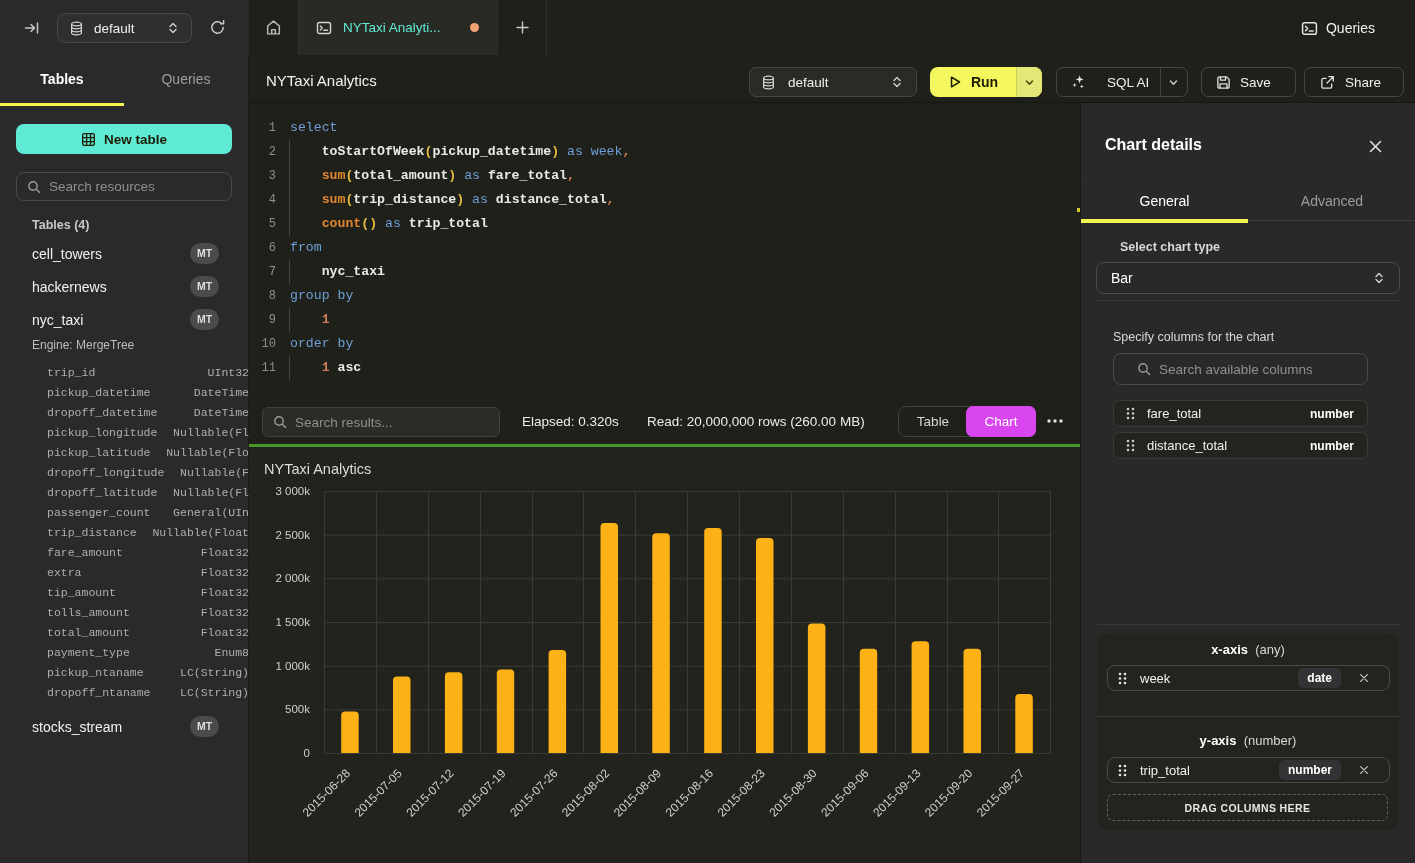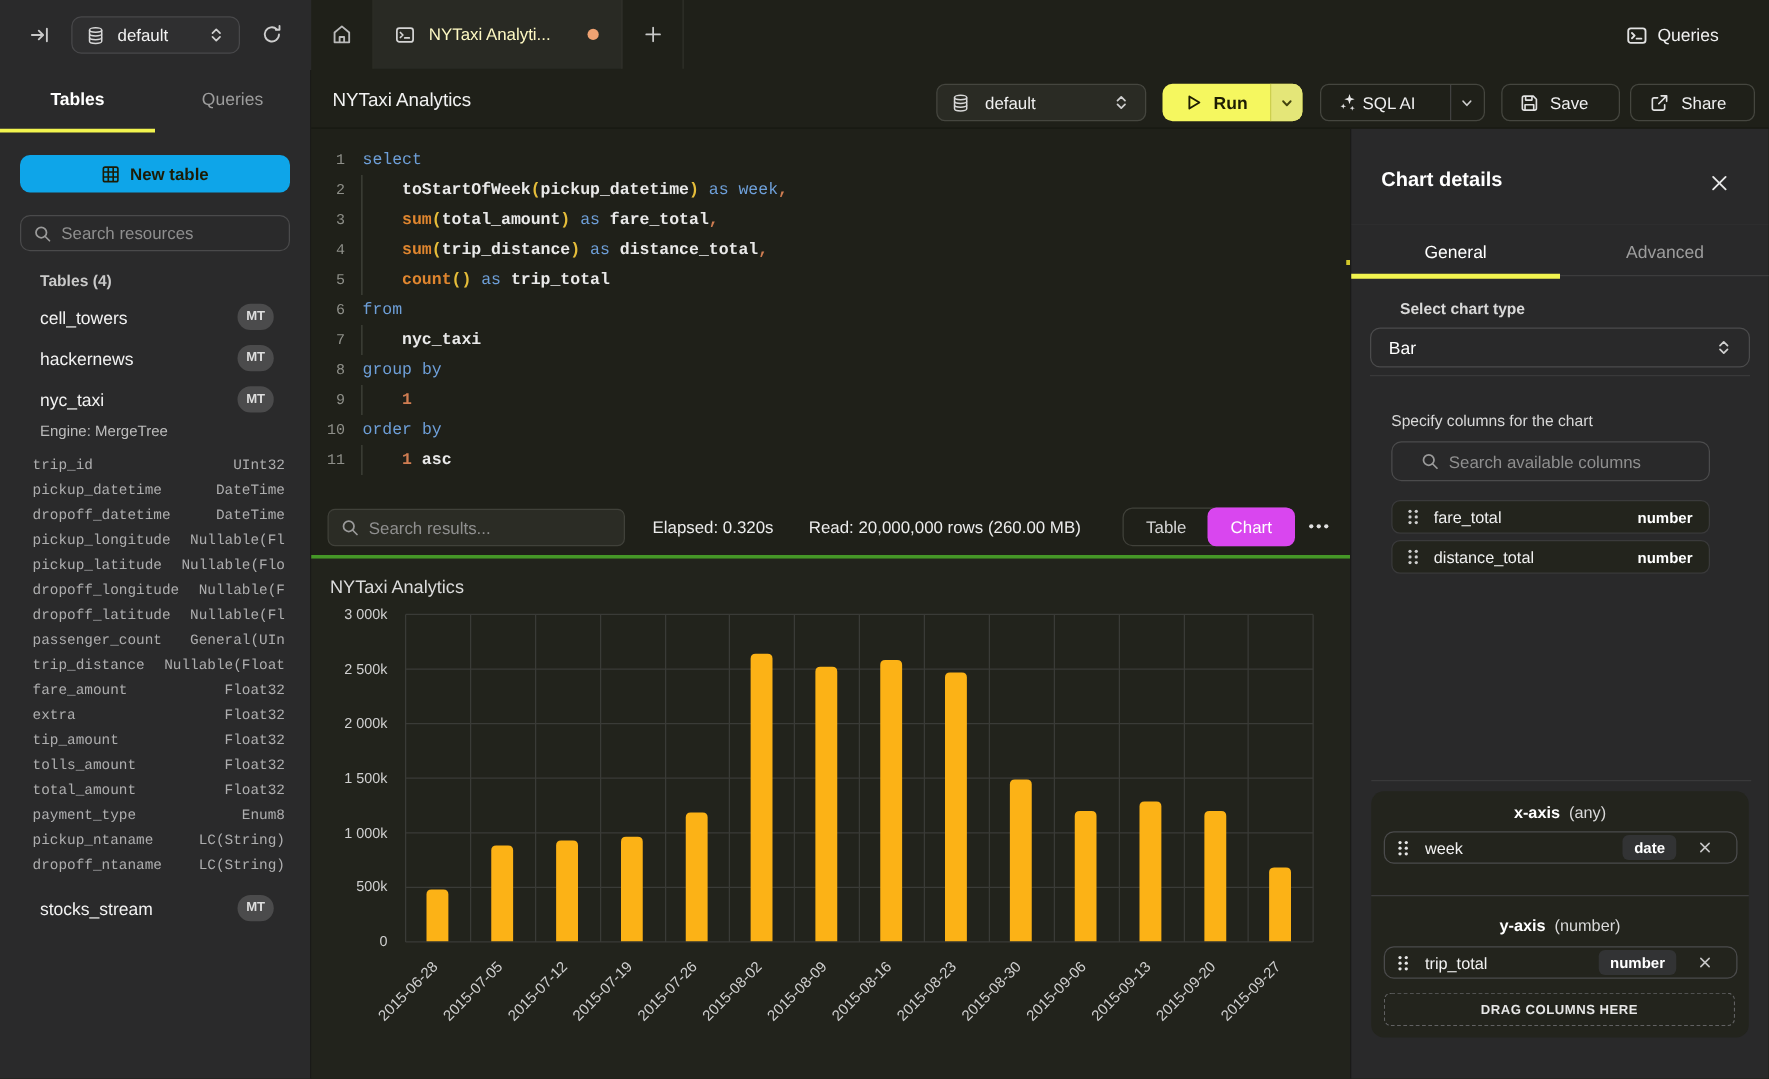--- a/index.html
+++ b/index.html
@@ -8,38 +8,38 @@
   .abs { position:absolute; }
   svg { display:block; }
 
   
   #topbar { left:0; top:0; width:1415px; height:56px; background:#1f2019; }
   #topbar-left { left:0; top:0; width:249px; height:56px; background:#2a2a2b; }
   #dbselect { left:57px; top:13px; width:135px; height:30px; border:1px solid #48484a; border-radius:8px; background:#2f2f30; display:flex; align-items:center; }
   #dbselect .txt { color:#f2f2f2; font-size:13.5px; margin-left:10px; }
   #tab-home { left:249px; top:0; width:50px; height:55px; border-right:1px solid #30312a; display:flex; align-items:center; justify-content:center; }
   #tab-active { left:299px; top:0; width:199px; height:55px; background:#292a24; border-right:1px solid #30312a; display:flex; align-items:center; }
-  #tab-active .ttl { color:#fef9c3; font-size:13.5px; margin-left:11px; }
+  #tab-active .ttl { color:#5eead4; font-size:13.5px; margin-left:11px; }
   #tab-dot { position:absolute; left:171px; top:23px; width:9px; height:9px; border-radius:50%; background:#efa272; }
   #tab-plus { left:498px; top:0; width:49px; height:55px; border-right:1px solid #30312a; display:flex; align-items:center; justify-content:center; }
   #queries-btn { right:40px; top:0; height:56px; display:flex; align-items:center; gap:8px; color:#f0f0f0; font-size:14px; }
 
   
   #sidebar { left:0; top:56px; width:249px; height:807px; background:#2a2a2b; border-right:1px solid #1a1a18; }
   #side-tabs { position:absolute; left:0; top:0; width:248px; height:50px; }
   #side-tabs .t1 { position:absolute; left:0; top:0; width:124px; height:47px; line-height:47px; text-align:center; color:#fff; font-size:14px; font-weight:bold; }
   #side-tabs .t2 { position:absolute; left:124px; top:0; width:124px; height:47px; line-height:47px; text-align:center; color:#9d9d9d; font-size:14px; }
   #side-tabs .yline { position:absolute; left:0; top:47px; width:124px; height:3px; background:#f2f44f; }
-  #newtable { position:absolute; left:16px; top:68px; width:216px; height:30px; background:#0ea5e9; border-radius:8px; color:#1c1c06; font-size:13.5px; font-weight:bold; display:flex; align-items:center; justify-content:center; gap:8px; }
+  #newtable { position:absolute; left:16px; top:68px; width:216px; height:30px; background:#5eead4; border-radius:8px; color:#1c1c06; font-size:13.5px; font-weight:bold; display:flex; align-items:center; justify-content:center; gap:8px; }
   #side-search { position:absolute; left:16px; top:116px; width:216px; height:29px; border:1px solid #4a4a4b; border-radius:8px; display:flex; align-items:center; color:#8f8f8f; font-size:13.5px; gap:8px; padding-left:10px; }
   #tables-h { position:absolute; left:32px; top:162px; color:#c9c9c9; font-size:12.5px; font-weight:bold; }
   .trow { position:absolute; left:32px; width:204px; height:22px; color:#f2f2f2; font-size:14px; }
   .mt { position:absolute; right:17px; top:-3px; width:29px; height:21px; background:#4b4b4c; border-radius:10.5px; color:#dedede; font-size:10.5px; font-weight:bold; text-align:center; line-height:21px; }
   #engine { position:absolute; left:32px; top:282px; color:#bdbdbd; font-size:12px; }
-  #cols { position:absolute; left:26px; top:307px; width:202px; font-family:"Liberation Mono",monospace; font-size:11.5px; color:#aeaeaf; line-height:20px; }
+  #cols { position:absolute; left:47px; top:307px; width:202px; font-family:"Liberation Mono",monospace; font-size:11.5px; color:#aeaeaf; line-height:20px; }
   #cols .r { display:flex; justify-content:space-between; }
 
   
   #toolbar { left:249px; top:56px; width:1166px; height:47px; background:#1f2019; border-bottom:1px solid #161711; }
   #toolbar .title { position:absolute; left:17px; top:16px; color:#f2f2f2; font-size:15px; }
   .btn { position:absolute; top:11px; height:30px; border:1px solid #45463f; border-radius:7px; background:transparent; display:flex; align-items:center; color:#f0f0f0; font-size:13.5px; }
   #tb-select { left:500px; width:168px; background:#2a2b24; }
   #run { left:681px; width:112px; border:none; background:#f5f75f; border-radius:8px; overflow:hidden; }
   #run .main { width:86px; height:30px; display:flex; align-items:center; justify-content:center; gap:9px; color:#1d1d03; font-size:14px; font-weight:bold; }
   #run .dd { width:26px; height:30px; background:#e4e678; border-left:1px solid #cdd04e; display:flex; align-items:center; justify-content:center; }
@@ -271,21 +271,21 @@
       <div class="dd">
         <svg width="11" height="11" viewBox="0 0 11 11" fill="none" stroke="#42430e" stroke-width="1.5" stroke-linecap="round" stroke-linejoin="round">
             <path d="M2.5 4 5.5 7.2 8.5 4"></path>
           </svg>
       </div>
     </div>
     <div class="btn" id="sqlai">
       <svg style="margin-left:14px" width="16" height="16" viewBox="0 0 16 16" fill="#e8e8e8">
           <path d="M8.6 1.2 9.5 4a.7.7 0 0 0 .44.44l2.8.9-2.8.9a.7.7 0 0 0-.44.44l-.9 2.8-.9-2.8a.7.7 0 0 0-.44-.44l-2.8-.9 2.8-.9A.7.7 0 0 0 7.7 4zM3.6 8.7l.55 1.7 1.7.55-1.7.55-.55 1.7-.55-1.7-1.7-.55 1.7-.55zM10.8 10.5l.5 1.55 1.55.5-1.55.5-.5 1.55-.5-1.55-1.55-.5 1.55-.5z"></path>
         </svg>
-      <span style="margin-left:3px">SQL AI</span>
+      <span style="margin-left:20px">SQL AI</span>
       <div style="position:absolute;right:26px;top:0;width:1px;height:28px;background:#414141"></div>
       <svg style="position:absolute;right:8px" width="11" height="11" viewBox="0 0 11 11" fill="none" stroke="#cdcdcd" stroke-width="1.4" stroke-linecap="round" stroke-linejoin="round">
           <path d="M2.5 4 5.5 7.2 8.5 4"></path>
         </svg>
     </div>
     <div class="btn" id="save">
       <svg style="margin-left:14px" width="15" height="15" viewBox="0 0 16 16" fill="none" stroke="#e2e2e2" stroke-width="1.4" stroke-linejoin="round">
           <path d="M2 3.5A1.5 1.5 0 0 1 3.5 2h7.8L14 4.7v7.8a1.5 1.5 0 0 1-1.5 1.5h-9A1.5 1.5 0 0 1 2 12.5z"></path>
           <path d="M4.8 2v3.4h5.4V2M4.3 14V9.4h7.4V14"></path>
         </svg>

